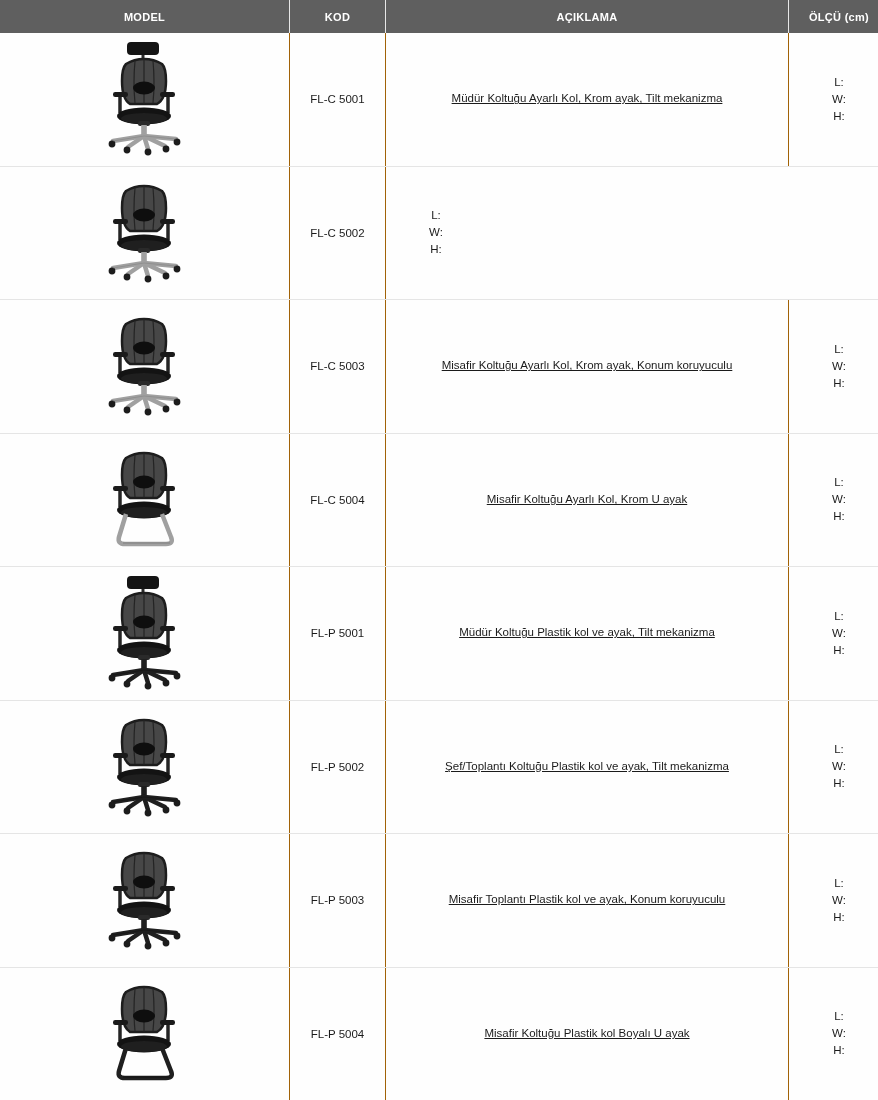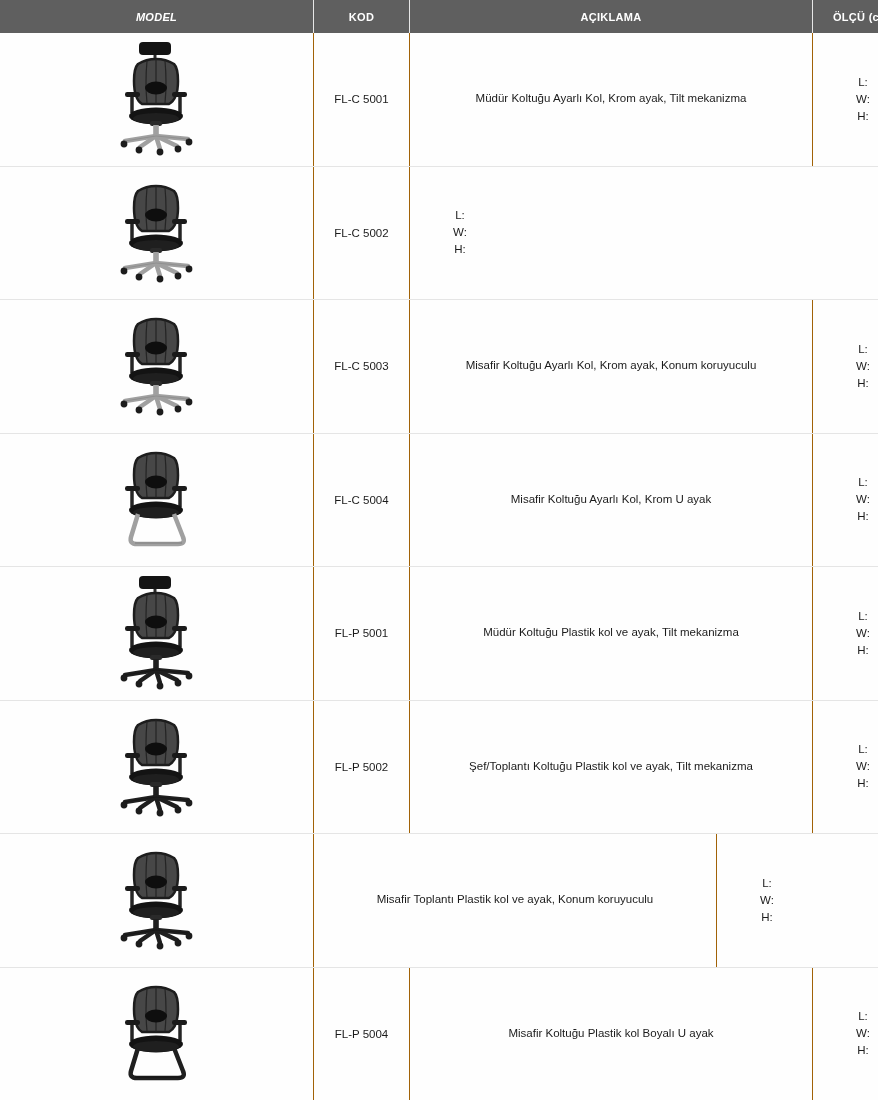--- a/index.html
+++ b/index.html
@@ -11,34 +11,34 @@
     margin:0 auto;
   }
   .thead{display:flex;height:33px;background:#5f5f5f;}
   .th{
     display:flex;align-items:center;justify-content:center;
     color:#ffffff;font-size:11px;font-weight:bold;letter-spacing:.3px;
     border-right:1px solid rgba(255,255,255,.85);
     box-sizing:border-box;
   }
   .th:last-child{border-right:none;}
-  .col-model{width:314px;flex:none;font-style:italic;}
+  .col-model{width:290px;flex:none;}
   .col-kod{width:96px;flex:none;}
   .col-aciklama{width:403px;flex:none;text-align:right;}
   .col-olcu{width:100px;flex:none;}
   .tbody{display:flex;flex-direction:column;height:1067px;}
   .trow{flex:1;display:flex;border-bottom:1px solid #e5e5e5;box-sizing:border-box;background:#fefefe;}
   .trow:last-child{border-bottom:none;}
   .td{
     display:flex;align-items:center;justify-content:center;
     border-right:1px solid #a16207;box-sizing:border-box;
     font-size:11.5px;color:#1b1b1b;text-align:center;
   }
   .td:last-child{border-right:none;}
-  .cell-desc{padding:0 18px;line-height:1.35;}
+  .cell-desc{padding:0 18px;line-height:1.35;text-decoration:underline;}
   .cell-dims{flex-direction:column;line-height:17px;}
   .chair svg{display:block;}
 </style>
 </head>
 <body>
 
 <div class="page">
   <div class="thead">
     <div class="th col-model">MODEL</div>
     <div class="th col-kod">KOD</div>
@@ -326,20 +326,21 @@
                 <circle cx="22" cy="104" r="3.4"></circle>
                 <circle cx="37" cy="110" r="3.4"></circle>
                 <circle cx="58" cy="112" r="3.4"></circle>
                 <circle cx="76" cy="109" r="3.4"></circle>
                 <circle cx="87" cy="102" r="3.4"></circle>
               </g>
               <path d="M54,96 L23,101 M54,96 L86,99" stroke="#101010" stroke-width="1" opacity=".5"></path>
             </svg>
           </div>
     </div>
+    <div class="td col-kod">FL-P 5003</div>
     <div class="td col-aciklama cell-desc">Misafir Toplantı Plastik kol ve ayak, Konum koruyuculu</div>
     <div class="td col-olcu cell-dims">
       <div class="dim">L:</div>
       <div class="dim">W:</div>
       <div class="dim">H:</div>
     </div>
   </div>
 
   <div class="trow">
     <div class="td col-model">

